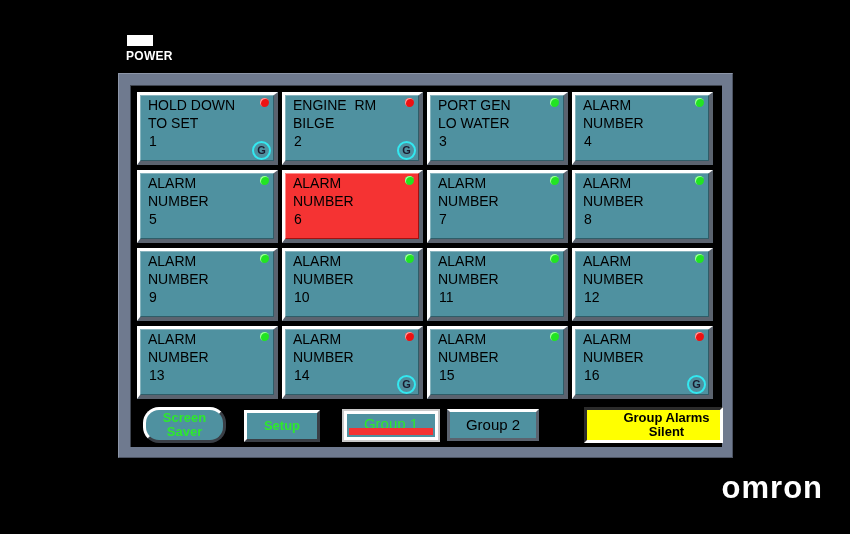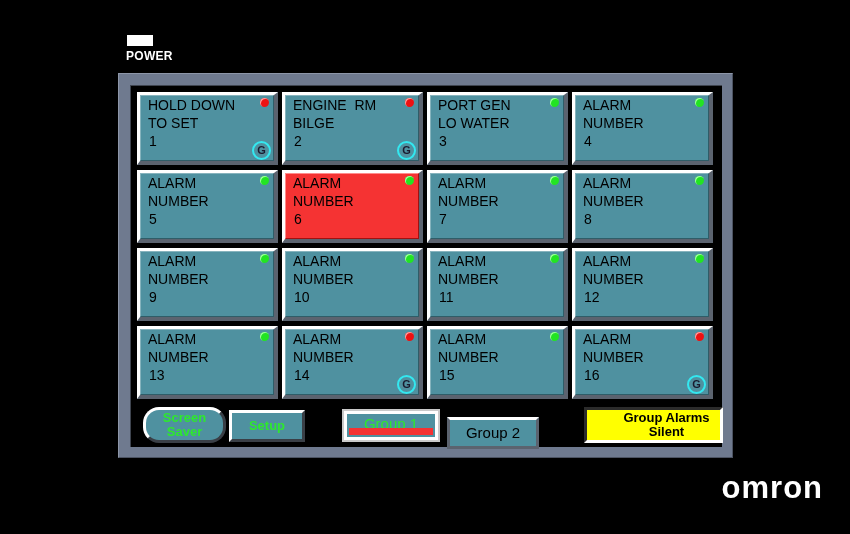--- a/index.html
+++ b/index.html
@@ -410,34 +410,34 @@
 
       <div class="btnbar">
 
         <div class="btn btn-teal-green" style="left:6px; top:1px; width:83px; height:36px;border-radius:16px;">
           <div class="btn-body">
             <div class="btn-lbl">Screen</div>
             <div class="btn-lbl">Saver</div>
           </div>
         </div>
 
-        <div class="btn btn-teal-green" style="left:92px; top:4px; width:76px; height:32px;">
+        <div class="btn btn-teal-green" style="left:107px; top:4px; width:76px; height:32px;">
           <div class="btn-body">
             <div class="btn-lbl">Setup</div>
           </div>
         </div>
 
         <div class="btn btn-group1" style="left:205px; top:3px; width:98px; height:33px;">
           <div class="g1-fill">
             <div class="btn-lbl" style="font-size:15px; margin-bottom:4px;">Group 1</div>
             <div class="g1-bar"></div>
           </div>
         </div>
 
-        <div class="btn btn-teal-black" style="left:310px; top:11px; width:92px; height:32px;">
+        <div class="btn btn-teal-black" style="left:310px; top:3px; width:92px; height:32px;">
           <div class="btn-body">
             <div class="btn-lbl">Group 2</div>
           </div>
         </div>
 
         <div class="btn btn-yellow" style="left:447px; top:1px; width:139px; height:36px;">
           <div class="btn-body">
             <div class="btn-lbl">Group Alarms</div>
             <div class="btn-lbl">Silent</div>
           </div>

